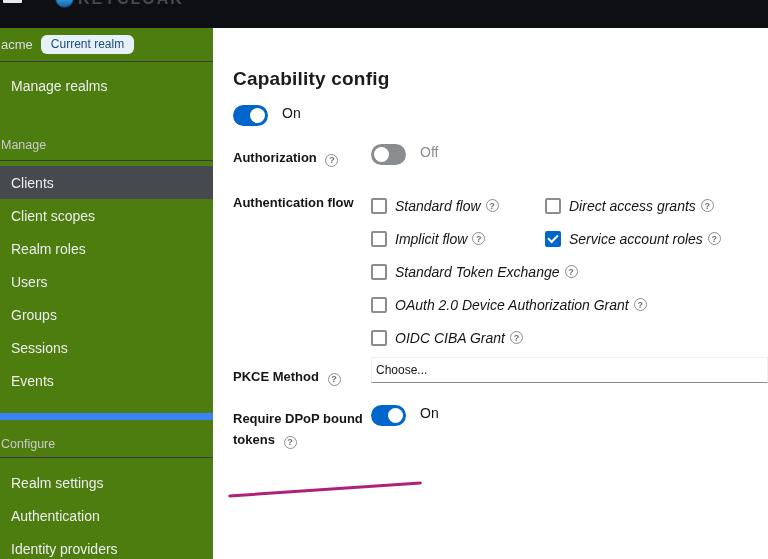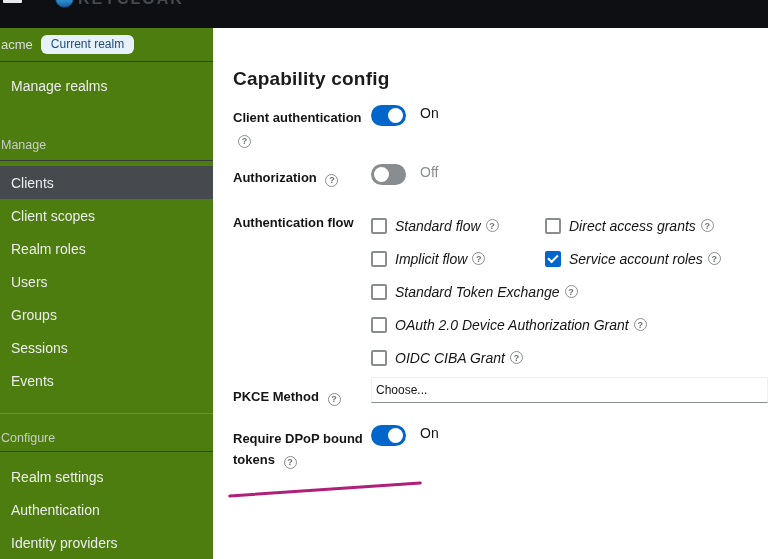--- a/index.html
+++ b/index.html
@@ -129,44 +129,40 @@
     </div>
     <div class="nav-item">
       <span>Groups</span>
     </div>
     <div class="nav-item">
       <span>Sessions</span>
     </div>
     <div class="nav-item">
       <span>Events</span>
     </div>
-    <div class="section-label configure" style="margin-top:16px; border-top:1px solid #3b82f6; padding-top:17px;">Configure</div>
+    <div class="section-label configure" style="margin-top:16px; border-top:7px solid #3b82f6; padding-top:17px;">Configure</div>
     <div class="sep"></div>
     <div class="nav-gap-sm"></div>
     <div class="nav-item">
       <span>Realm settings</span>
     </div>
     <div class="nav-item">
       <span>Authentication</span>
     </div>
     <div class="nav-item">
       <span>Identity providers</span>
     </div>
   </div>
 
   <div class="main">
     <h1 class="page-title">Capability config</h1>
 
     <div class="form">
 
       <div class="form-row row1">
-        <div class="label-col">
-          <span>Client authentication</span>
-          <span class="help">?</span>
-        </div>
         <div class="control-col">
           <div class="toggle-wrap">
             <div class="toggle on">
               <div class="knob"></div>
             </div>
             <span class="toggle-state">On</span>
           </div>
         </div>
       </div>
 

